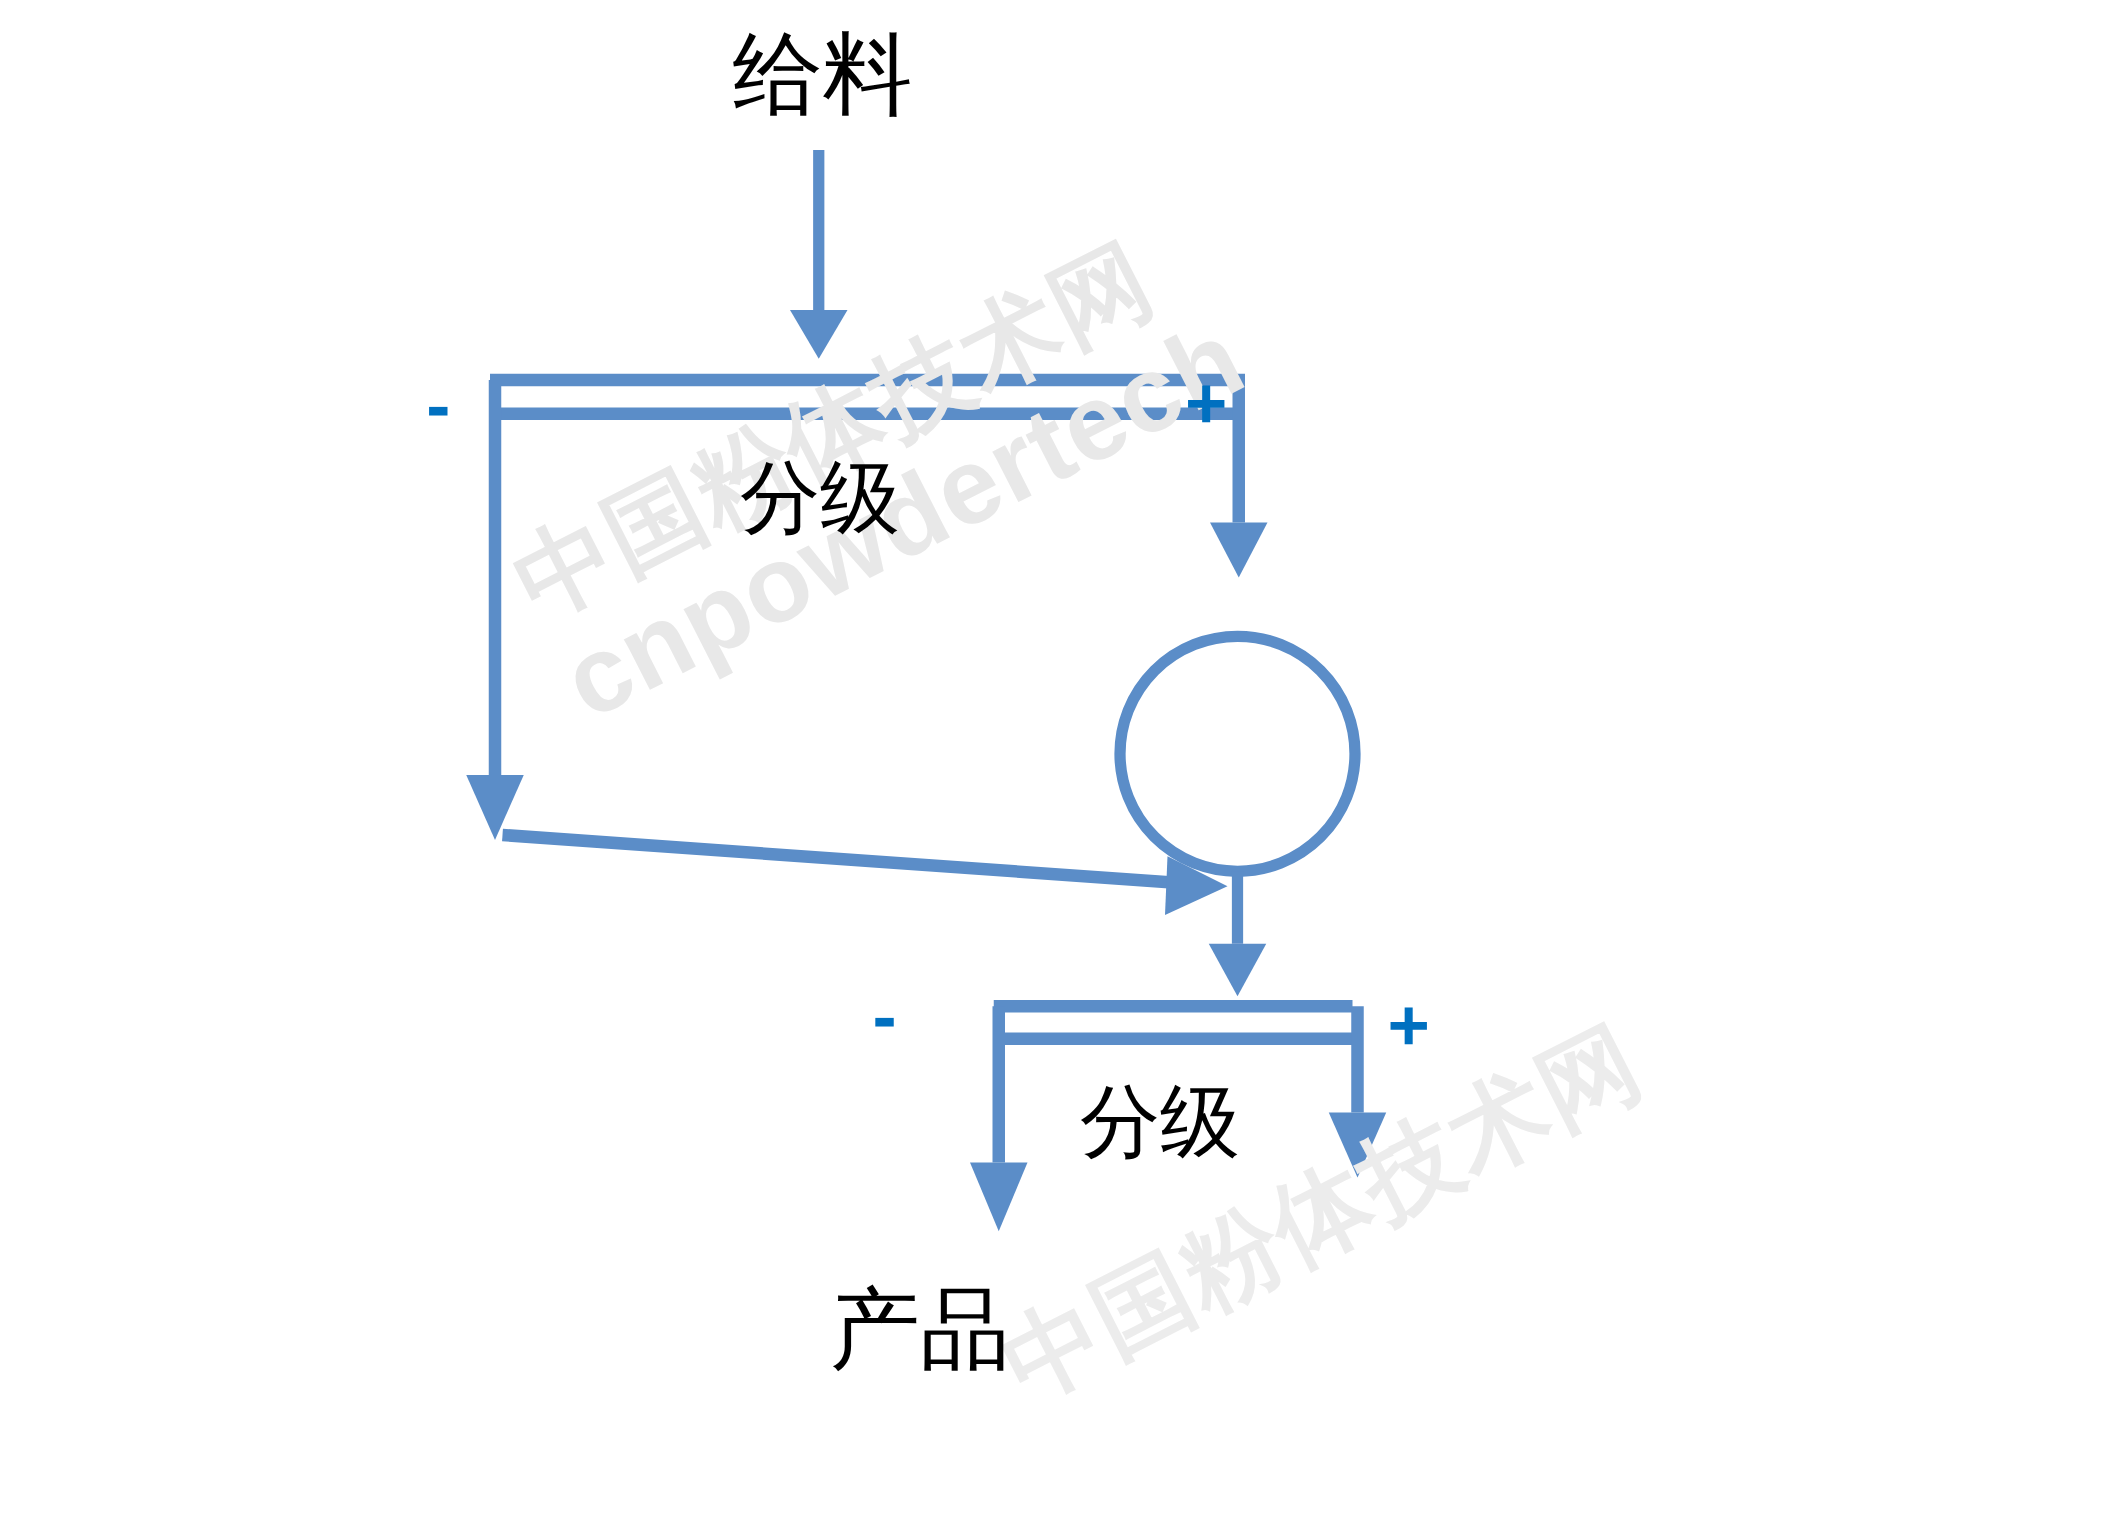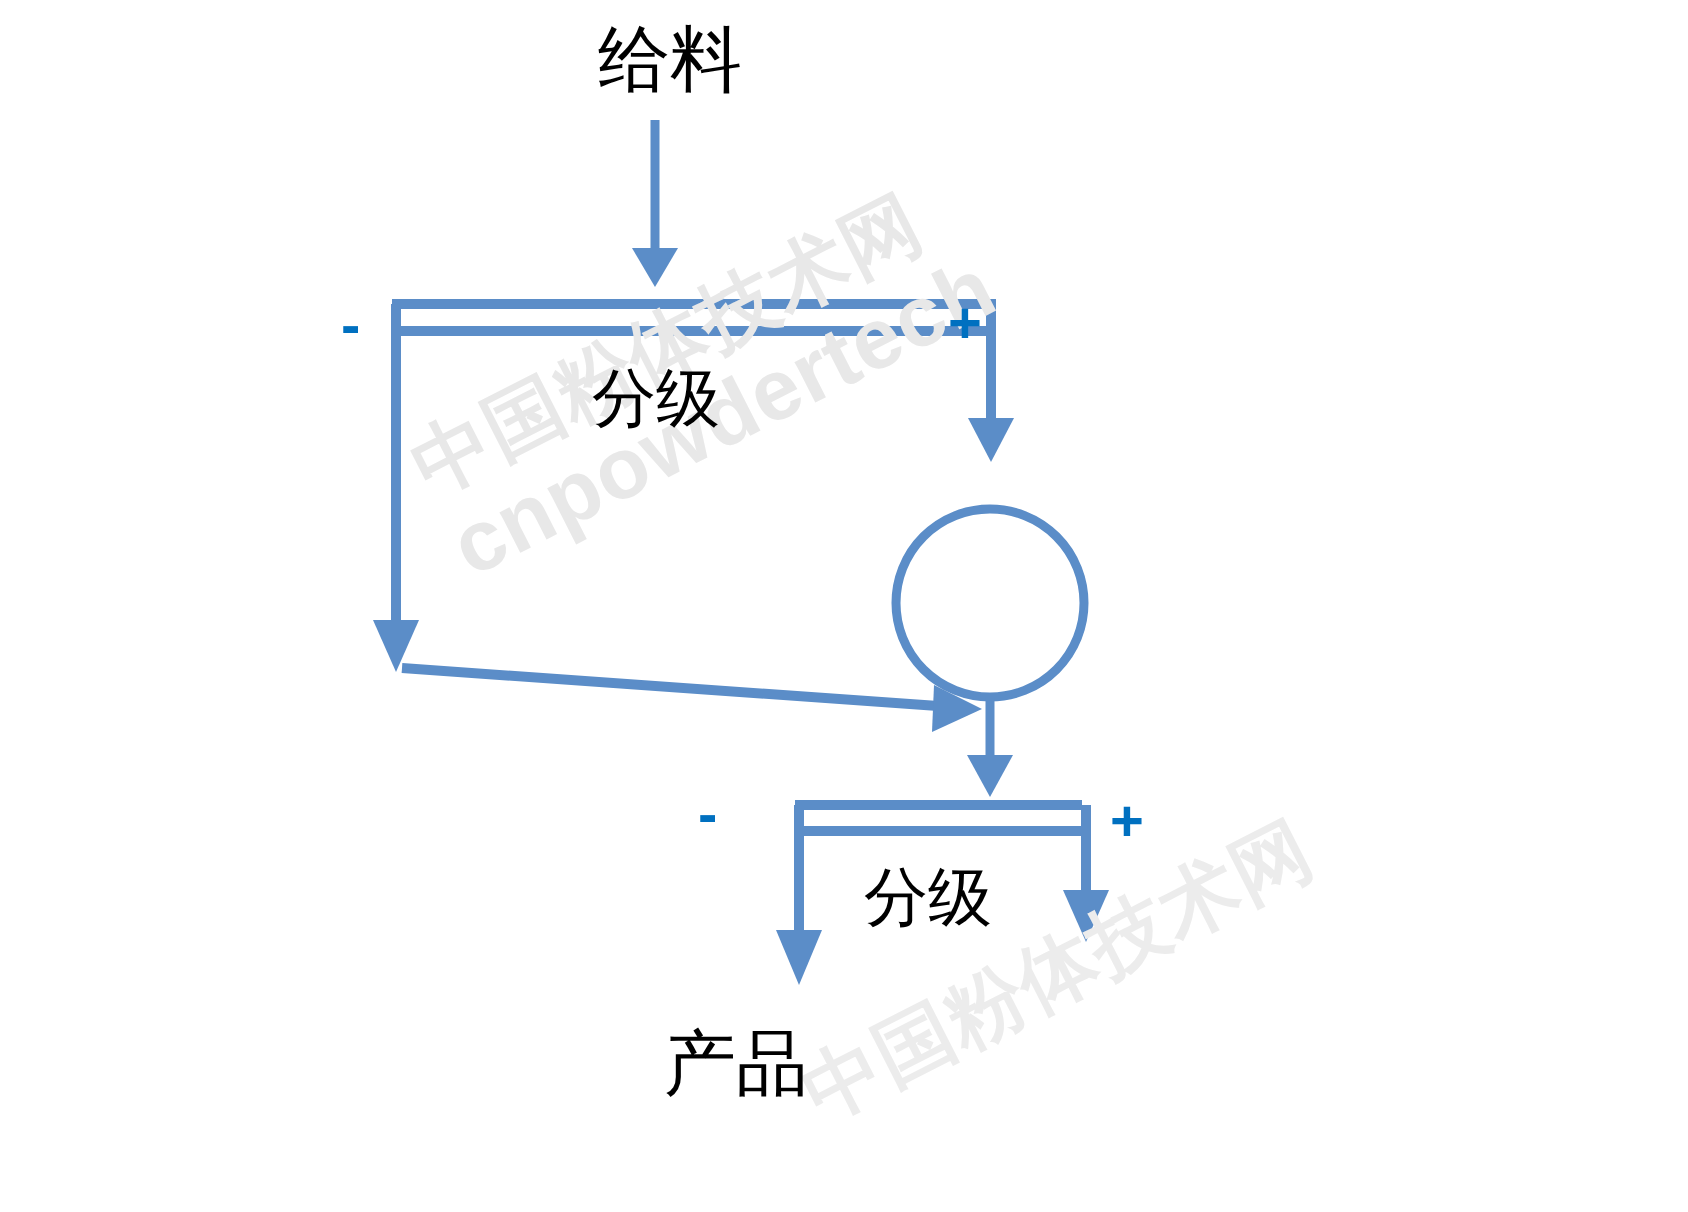--- a/index.html
+++ b/index.html
@@ -29,21 +29,20 @@
     font-family: "Liberation Serif", "DejaVu Serif", serif;
     color: #000000;
     white-space: nowrap;
     line-height: 1;
     font-weight: 400;
   }
   #label-feed {
     left: 586px;
     top: 24px;
     font-size: 72px;
-    margin-left: 12px;
   }
   #label-classify-1 {
     left: 592px;
     top: 367px;
     font-size: 64px;
   }
   #label-mill {
     left: 1068px;
     top: 515px;
     font-size: 72px;

